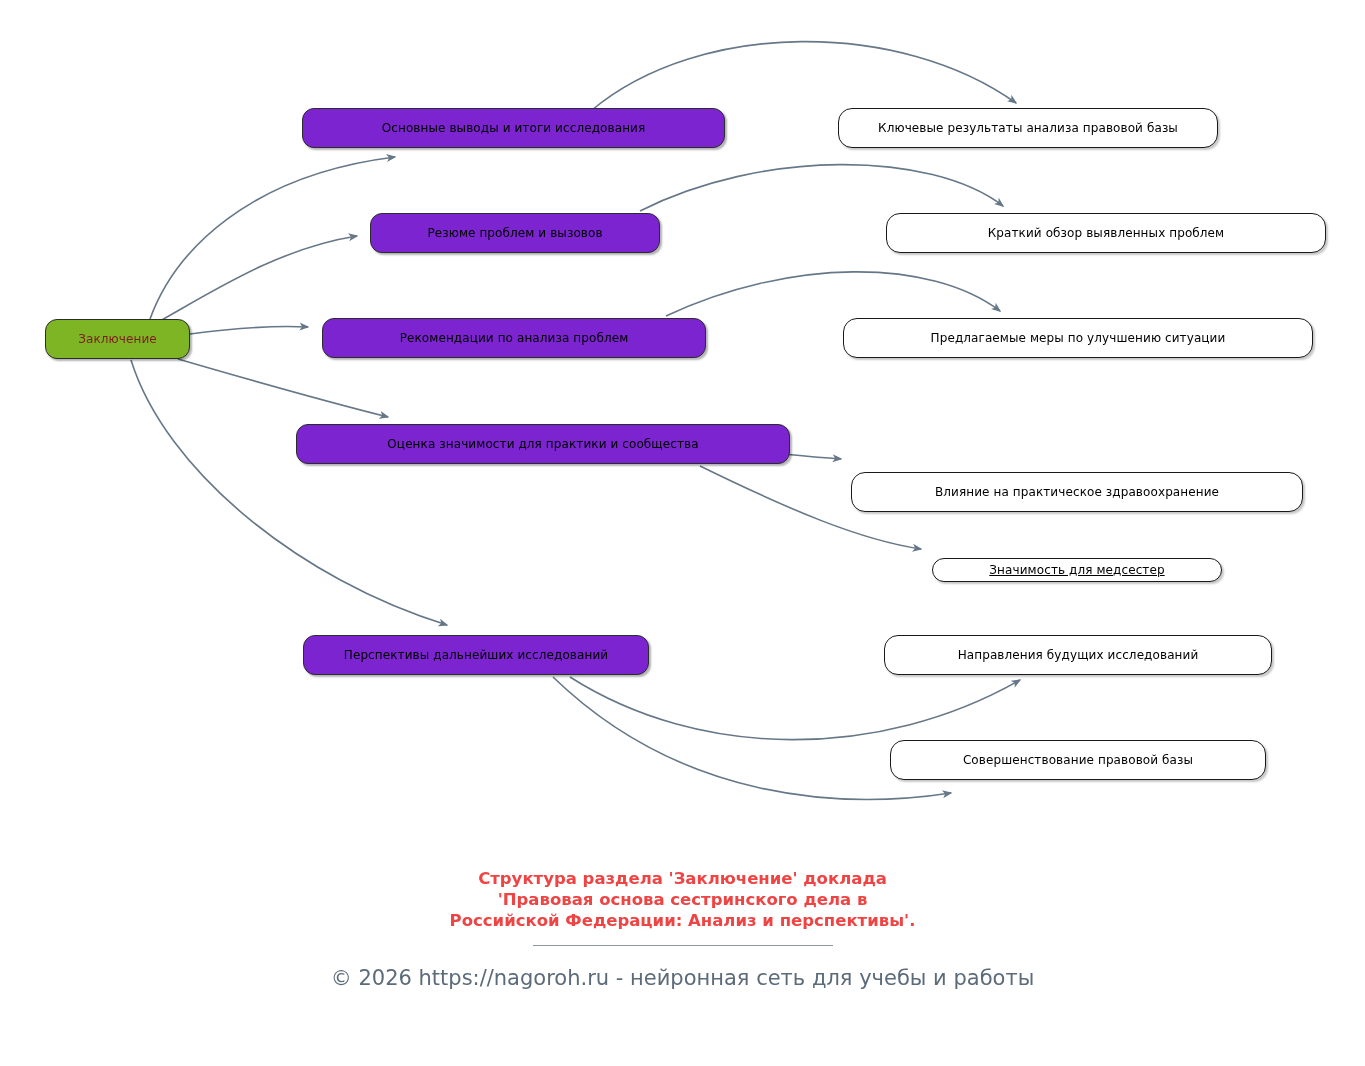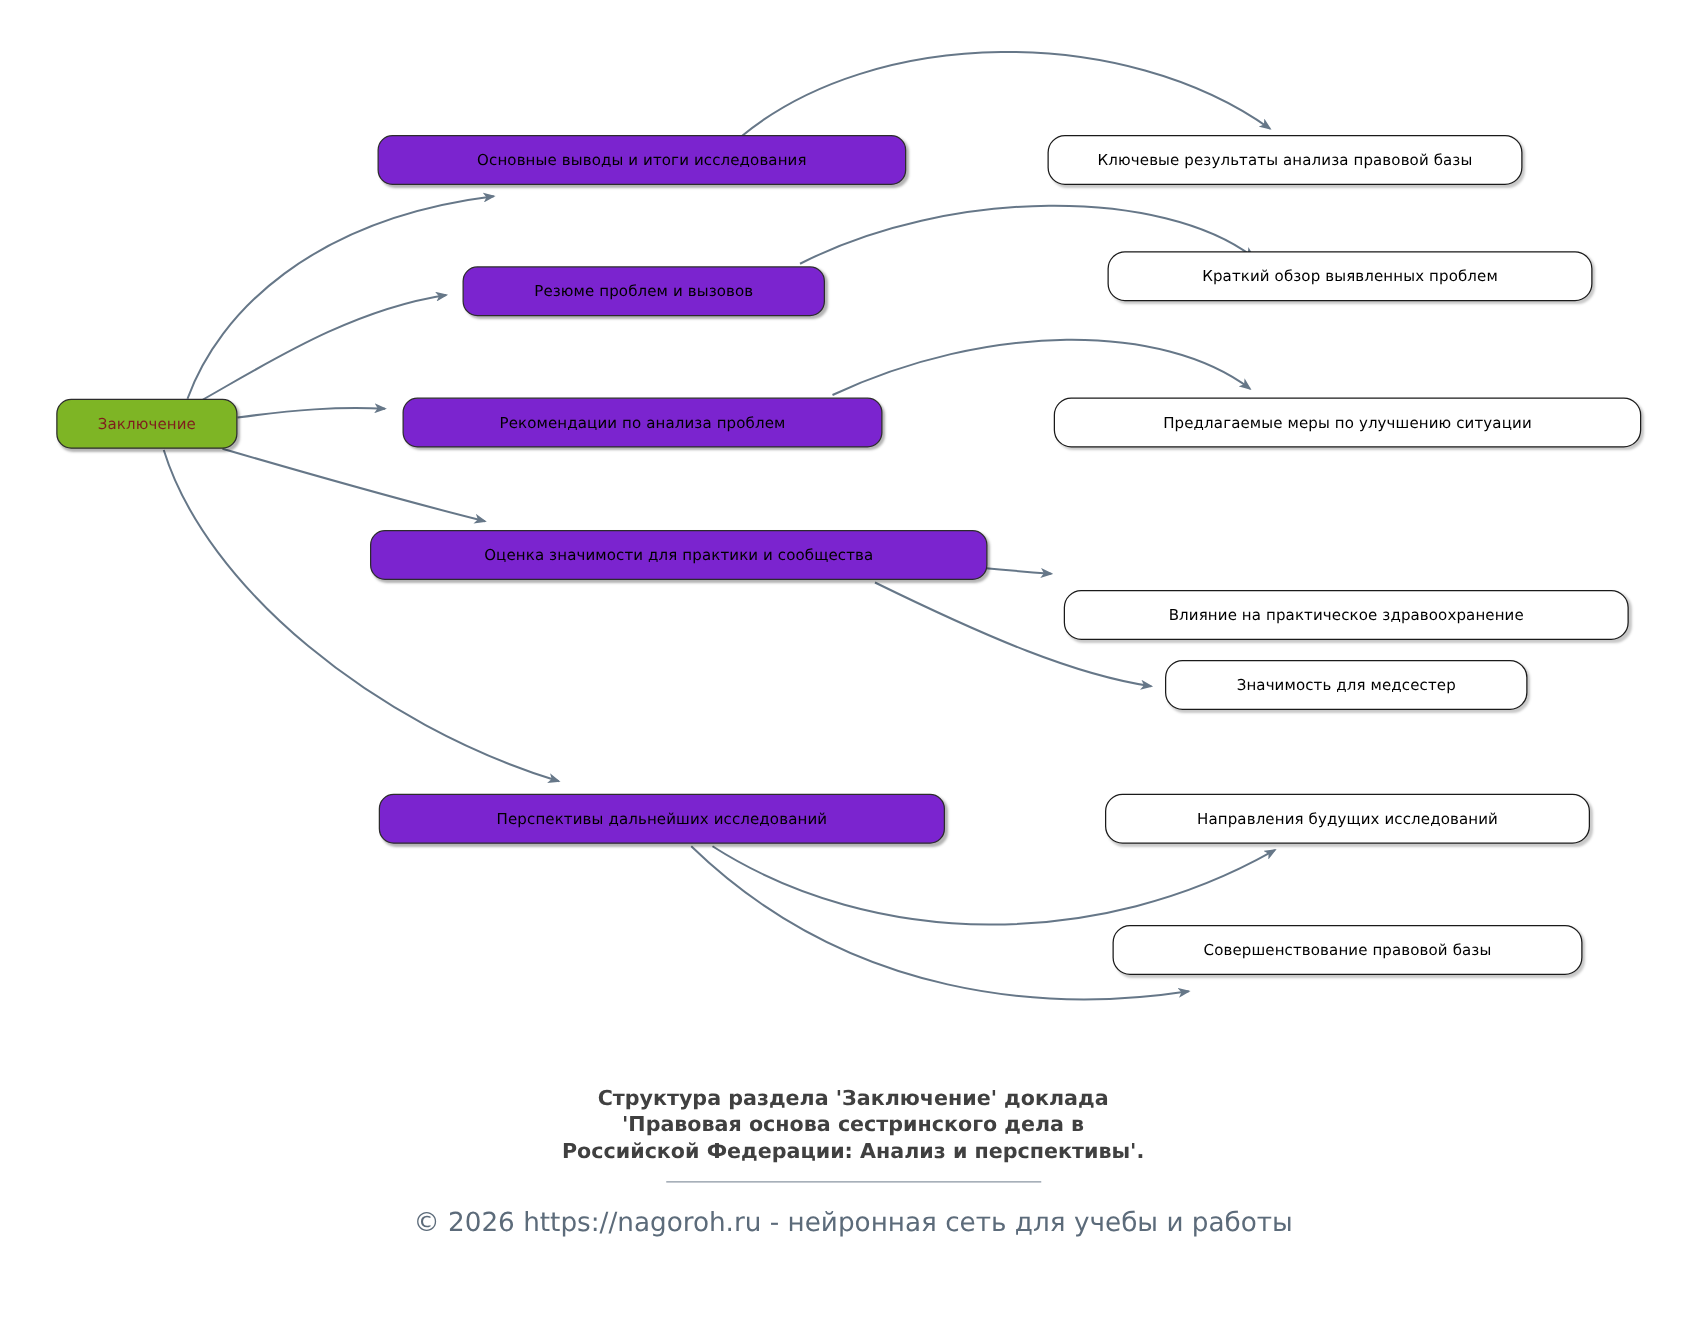--- a/index.html
+++ b/index.html
@@ -67,21 +67,21 @@
   }
 
   #footer {
     position: absolute;
     left: 0;
     top: 868px;
     width: 1365px;
     text-align: center;
   }
   #caption-block {
-    color: #404040;
+    color: #ef4444;
     font-weight: bold;
     font-size: 16.5px;
     line-height: 21px;
   }
   #caption-block div { white-space: nowrap; }
   #footer-rule {
     width: 300px;
     height: 0;
     border-top: 1.2px solid #8b96a3;
     margin: 14px auto 0 auto;
@@ -128,37 +128,37 @@
   </div>
   <div class="node node-branch" style="left:370px; top:213px; width:290px; height:40px;">
     <span>Резюме проблем и вызовов</span>
   </div>
   <div class="node node-branch" style="left:322px; top:318px; width:384px; height:40px;">
     <span>Рекомендации по анализа проблем</span>
   </div>
   <div class="node node-branch" style="left:268px; top:424px; width:494px; height:40px;margin-left:28px;">
     <span>Оценка значимости для практики и сообщества</span>
   </div>
-  <div class="node node-branch" style="left:303px; top:635px; width:453px; height:40px;">
+  <div class="node node-branch" style="left:303px; top:635px; width:346px; height:40px;">
     <span>Перспективы дальнейших исследований</span>
   </div>
 
   <div class="node node-leaf" style="left:838px; top:108px; width:380px; height:40px;">
     <span>Ключевые результаты анализа правовой базы</span>
   </div>
-  <div class="node node-leaf" style="left:886px; top:201px; width:388px; height:40px;">
+  <div class="node node-leaf" style="left:886px; top:213px; width:440px; height:40px;">
     <span>Краткий обзор выявленных проблем</span>
   </div>
   <div class="node node-leaf" style="left:843px; top:318px; width:470px; height:40px;">
     <span>Предлагаемые меры по улучшению ситуации</span>
   </div>
   <div class="node node-leaf" style="left:851px; top:424px; width:452px; height:40px;margin-top:48px;">
     <span>Влияние на практическое здравоохранение</span>
   </div>
-  <div class="node node-leaf" style="left:932px; top:528px; width:290px; height:40px;">
+  <div class="node node-leaf" style="left:932px; top:558px; width:290px; height:24px;text-decoration:underline;">
     <span>Значимость для медсестер</span>
   </div>
   <div class="node node-leaf" style="left:890px; top:740px; width:376px; height:40px;">
     <span>Совершенствование правовой базы</span>
   </div>
   <div class="node node-leaf" style="left:884px; top:635px; width:388px; height:40px;">
     <span>Направления будущих исследований</span>
   </div>
 
 </div>

